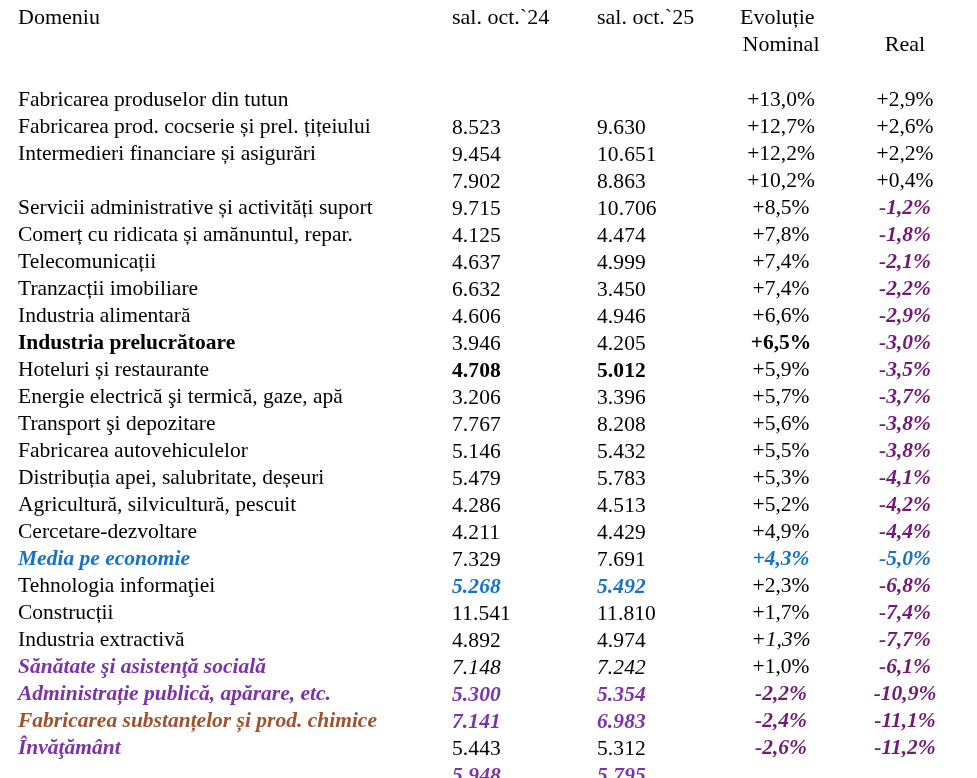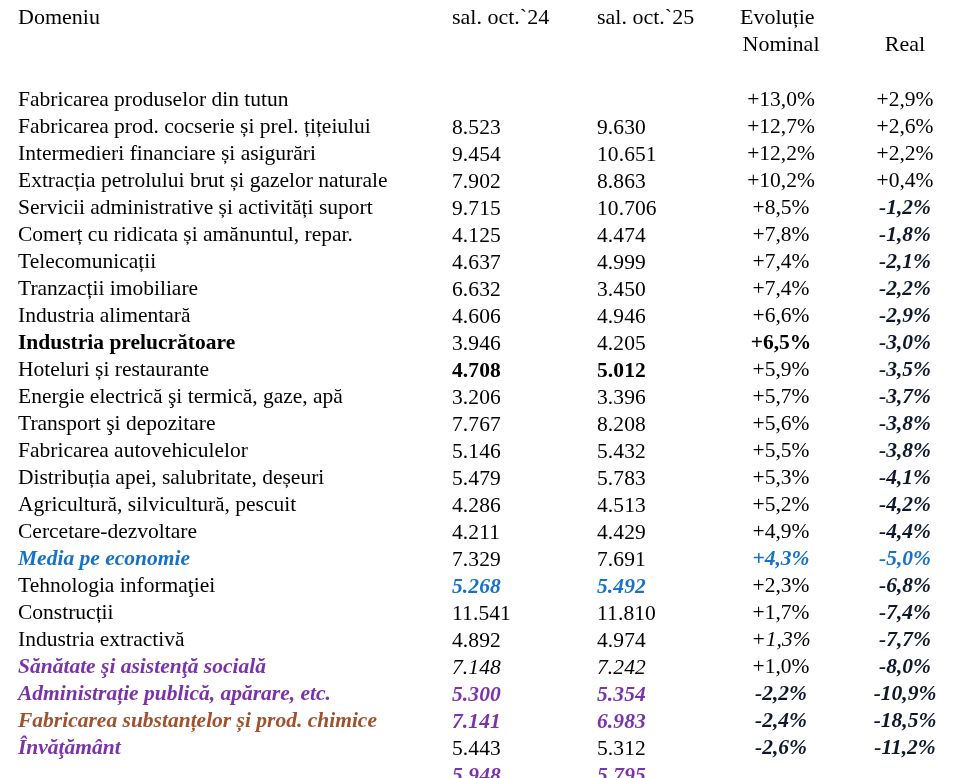--- a/index.html
+++ b/index.html
@@ -69,21 +69,21 @@
   .c-nom   { left: 731px; width: 100px; text-align: center; }
   .c-real  { left: 866px; width: 78px;  text-align: center; }
 
   
   .c-s24, .c-s25 { letter-spacing: 0.1px; margin-top: 28px; }
 
   
   .b  { font-weight: bold; }
   .i  { font-style: italic; }
   .bi { font-weight: bold; font-style: italic; }
-  .clr-red    { color: #0f172a; }
+  .clr-red    { color: #701a75; }
   .clr-blue   { color: #1572c8; }
   .clr-purple { color: #7b33ab; }
   .clr-brown  { color: #a0522d; }
 </style>
 </head>
 <body>
 
 <div id="table-root">
 
   <div class="header">
@@ -111,21 +111,20 @@
         <div class="cell c-real">+2,6%</div>
       </div>
       <div class="row">
         <div class="cell c-label">Intermedieri financiare și asigurări</div>
         <div class="cell c-s24">7.902</div>
         <div class="cell c-s25">8.863</div>
         <div class="cell c-nom">+12,2%</div>
         <div class="cell c-real">+2,2%</div>
       </div>
       <div class="row">
-        <div class="cell c-label">Extracția petrolului brut și gazelor naturale</div>
         <div class="cell c-s24">9.715</div>
         <div class="cell c-s25">10.706</div>
         <div class="cell c-nom">+10,2%</div>
         <div class="cell c-real">+0,4%</div>
       </div>
       <div class="row">
         <div class="cell c-label">Servicii administrative și activități suport</div>
         <div class="cell c-s24">4.125</div>
         <div class="cell c-s25">4.474</div>
         <div class="cell c-nom">+8,5%</div>
@@ -241,35 +240,35 @@
         <div class="cell c-s24 i">7.148</div>
         <div class="cell c-s25 i">7.242</div>
         <div class="cell c-nom i">+1,3%</div>
         <div class="cell c-real bi clr-red">-7,7%</div>
       </div>
       <div class="row">
         <div class="cell c-label bi clr-purple">Sănătate şi asistenţă socială</div>
         <div class="cell c-s24 bi clr-purple">5.300</div>
         <div class="cell c-s25 bi clr-purple">5.354</div>
         <div class="cell c-nom">+1,0%</div>
-        <div class="cell c-real bi clr-red">-8,0%</div>
+        <div class="cell c-real bi clr-red">-6,1%</div>
       </div>
       <div class="row">
         <div class="cell c-label bi clr-purple">Administrație publică, apărare, etc.</div>
         <div class="cell c-s24 bi clr-purple">7.141</div>
         <div class="cell c-s25 bi clr-purple">6.983</div>
         <div class="cell c-nom bi clr-red">-2,2%</div>
         <div class="cell c-real bi clr-red">-10,9%</div>
       </div>
       <div class="row">
         <div class="cell c-label bi clr-brown">Fabricarea substanțelor și prod. chimice</div>
         <div class="cell c-s24">5.443</div>
         <div class="cell c-s25">5.312</div>
         <div class="cell c-nom bi clr-red">-2,4%</div>
-        <div class="cell c-real bi clr-red">-18,5%</div>
+        <div class="cell c-real bi clr-red">-11,1%</div>
       </div>
       <div class="row">
         <div class="cell c-label bi clr-purple">Învăţământ</div>
         <div class="cell c-s24 bi clr-purple">5.948</div>
         <div class="cell c-s25 bi clr-purple">5.795</div>
         <div class="cell c-nom bi clr-red">-2,6%</div>
         <div class="cell c-real bi clr-red">-11,2%</div>
       </div>
     </div>
 

